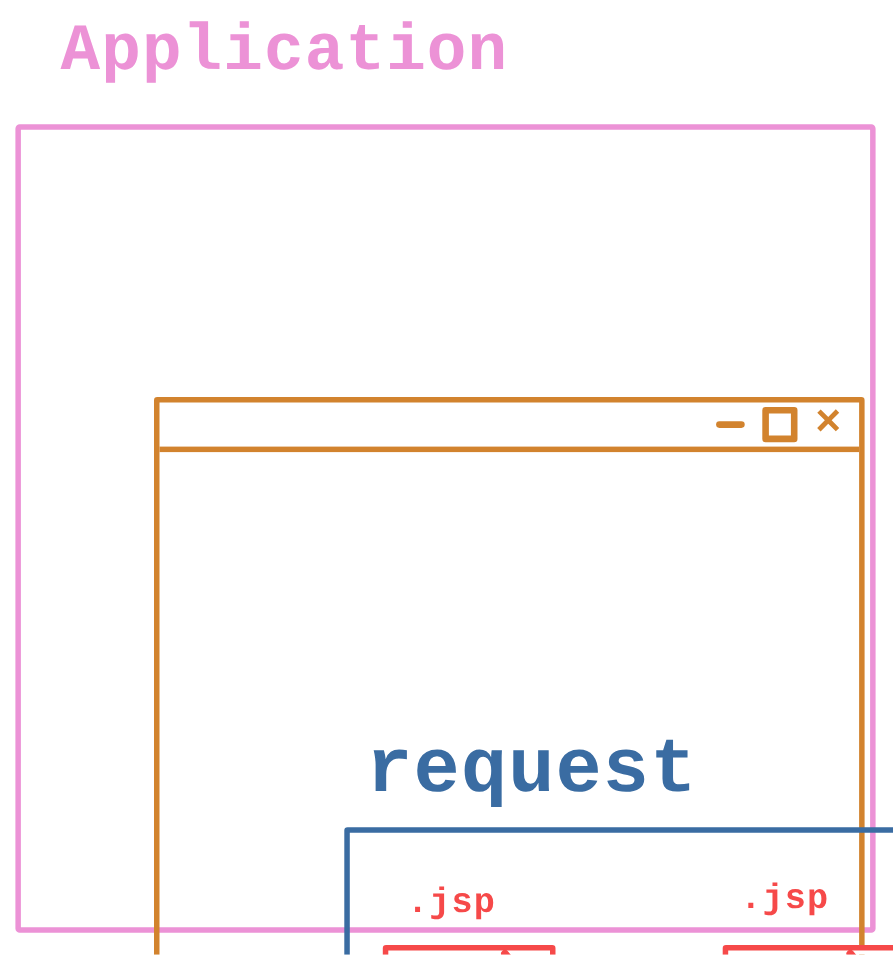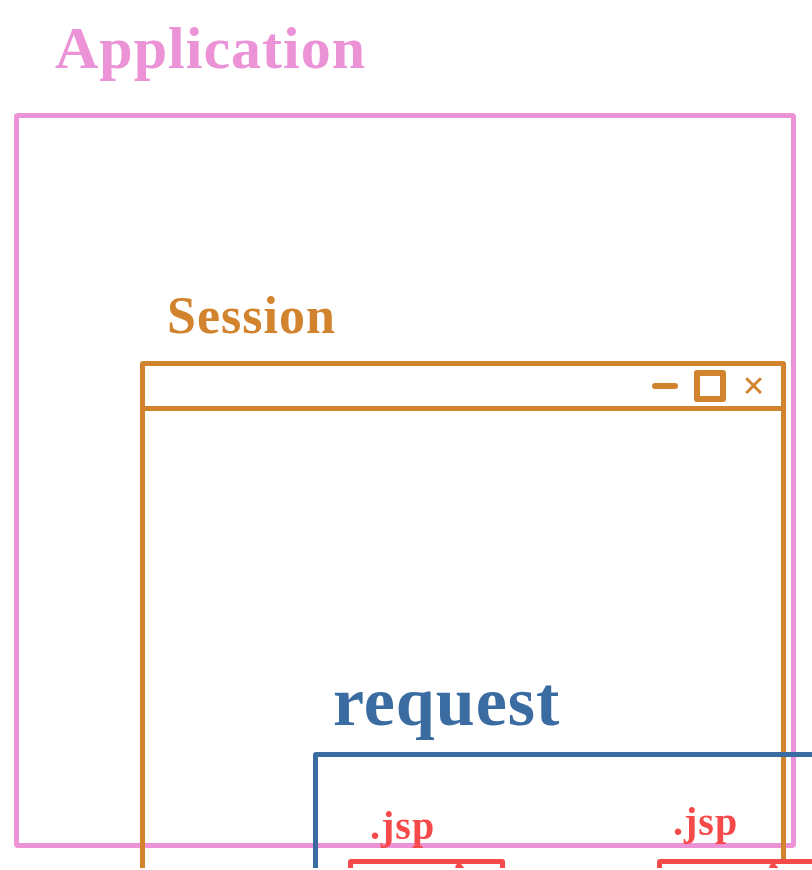--- a/index.html
+++ b/index.html
@@ -6,21 +6,21 @@
     --application:#ec92d6;
     --session:#d2832e;
     --request:#3a6ca2;
     --page:#f64949;
     --arrow:#161616;
     --background:#ffffff;
   }
   html,body{margin:0;padding:0;background:var(--background);}
   #canvas{
     position:relative;width:812px;height:868px;background:var(--background);
-    font-family:Liberation Serif, serif;overflow:hidden;text-align:right;
+    font-family:Liberation Mono, monospace;overflow:hidden;text-align:right;
   }
   .lbl{position:absolute;font-weight:bold;white-space:nowrap;letter-spacing:1px;}
 
   
   #application-label{left:55px;top:14px;font-size:60px;color:var(--application);}
   #application-box{
     position:absolute;left:14px;top:113px;width:772px;height:725px;
     border:5px solid var(--application);border-radius:4px;
   }
 
@@ -41,41 +41,40 @@
   #close-icon{font-size:40px;font-weight:bold;color:var(--session);line-height:30px;}
 
   
   #request-label{left:188px;top:296px;font-size:70px;color:var(--request);}
   #request-box{
     position:absolute;left:168px;top:386px;width:551px;height:387px;
     border:5px solid var(--request);border-radius:3px;
   }
 
   
-  .jsp-ext{font-size:40px;color:var(--page);}
+  .jsp-ext{font-size:32px;color:var(--page);}
   #jsp-ext-1{left:225px;top:436px;}
   #jsp-ext-2{left:528px;top:432px;}
   .page-doc{
     position:absolute;border:5px solid var(--page);border-radius:3px;background:var(--background);
     display:flex;align-items:center;justify-content:center;
   }
   #page-doc-1{left:203px;top:493px;width:147px;height:215px;}
   #page-doc-2{left:512px;top:493px;width:152px;height:212px;}
   .fold{position:absolute;top:-1px;right:-1px;width:46px;height:56px;}
 </style>
 </head>
 <body>
 
 <div id="canvas">
 
   <div class="lbl" id="application-label">Application</div>
 
   <div id="application-box">
 
-    <div class="lbl" id="session-label">Session</div>
 
     <div id="session-window">
 
       <div id="session-titlebar">
         <span class="win-btn" id="minimize-icon">
           <span class="bar"></span>
         </span>
         <span class="win-btn" id="maximize-icon">
           <span class="box"></span>
         </span>

